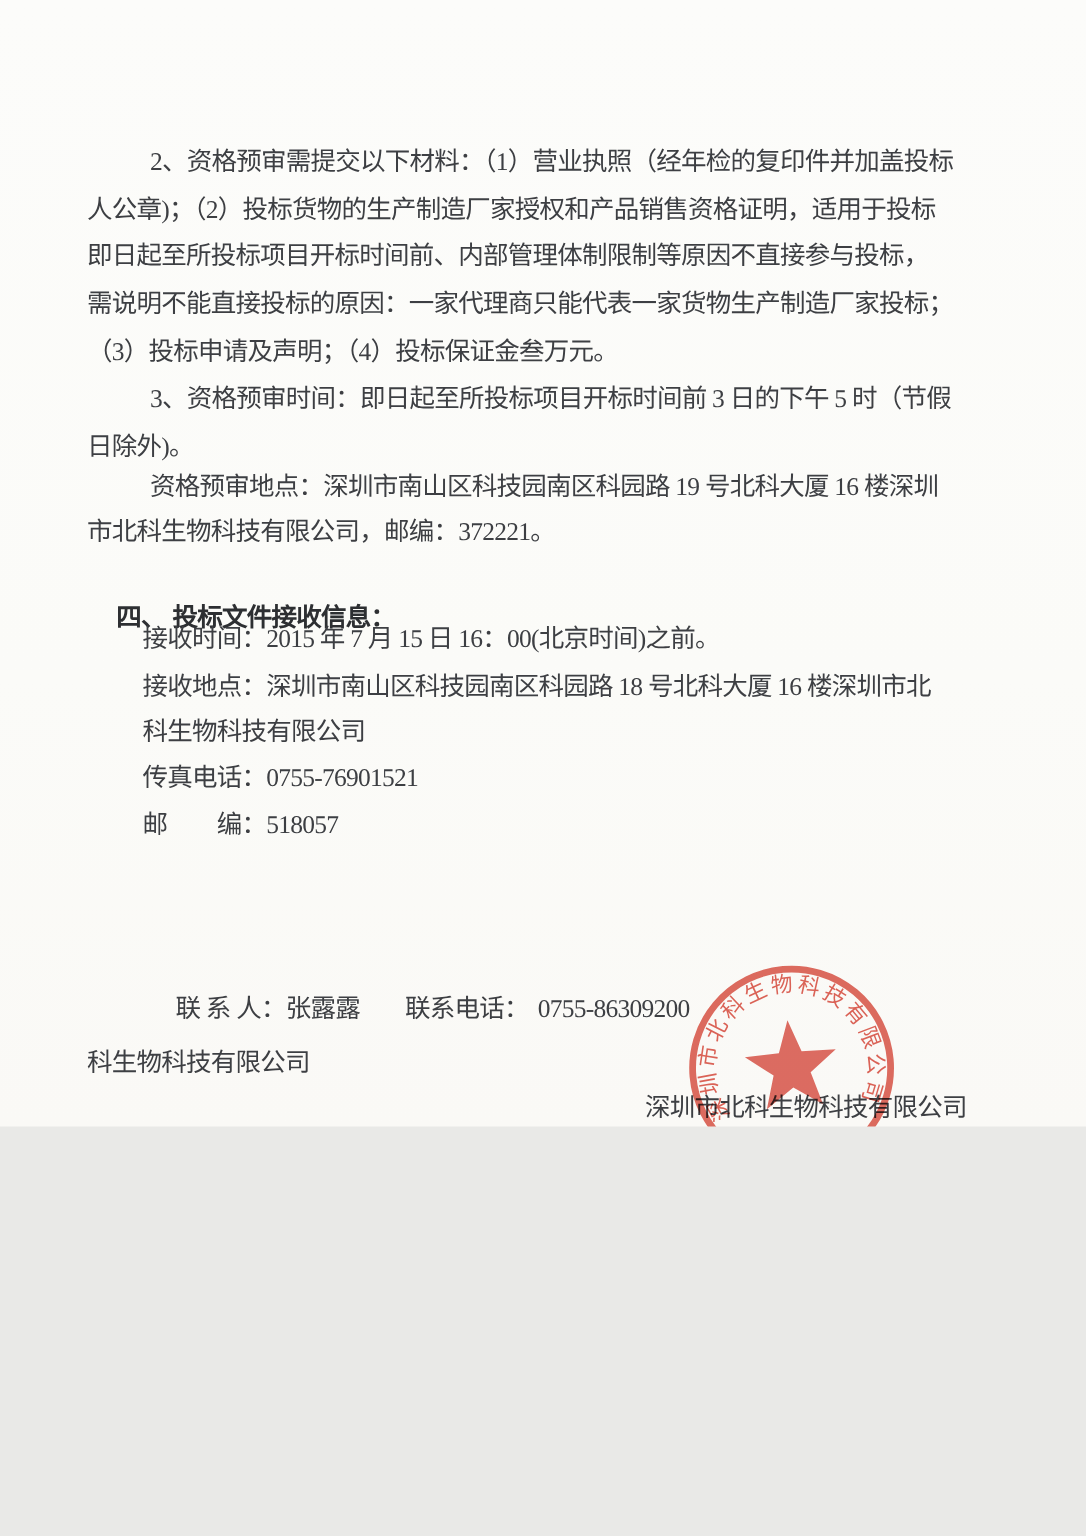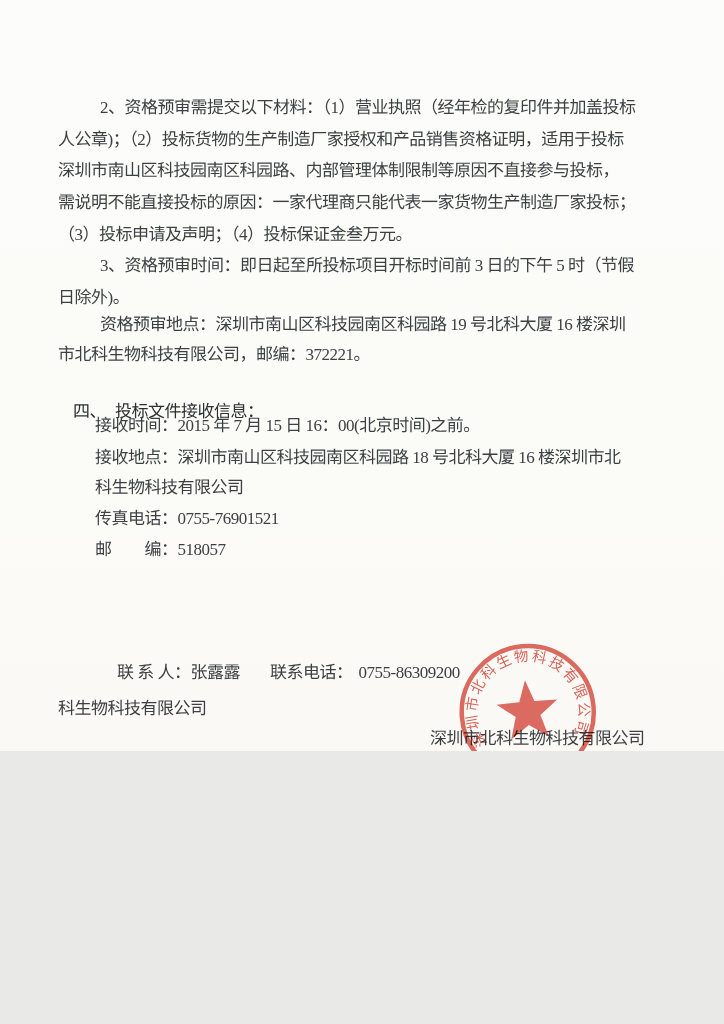--- a/index.html
+++ b/index.html
@@ -9,40 +9,40 @@
     background:linear-gradient(180deg,#fcfcfa 0%,#fbfbf8 60%,#faf9f6 100%);
     overflow:hidden;
     font-family:"Liberation Serif","DejaVu Serif",serif;
     color:#3d3f43;
   }
   .ln {
     position:absolute; white-space:pre;
     font-size:17px; line-height:21px; letter-spacing:-0.5px;
     color:#3d3f43;
   }
-  .b { font-weight:normal; color:#2d2f32; }
+  .b { font-weight:bold; color:#2d2f32;text-align:center; }
   .num { display:inline-block; width:42px; }
   .gap { display:inline-block; width:30px; }
   .sp4 { display:inline-block; width:6px; }
   .seal {
     position:absolute; left:452px; top:636px; width:152px; height:158px;
     transform:rotate(-5deg);
     mix-blend-mode:multiply; opacity:0.92;
     pointer-events:none;
   }
 </style>
 </head>
 <body>
 
 <div class="page">
 
   <div>
     <div class="ln" style="left:100px; top:97px">2、资格预审需提交以下材料：（1）营业执照（经年检的复印件并加盖投标</div>
     <div class="ln" style="left:58px;  top:129px">人公章)；（2）投标货物的生产制造厂家授权和产品销售资格证明，适用于投标</div>
-    <div class="ln" style="left:58px;  top:160px">深圳市南山区科技园南区科园路、内部管理体制限制等原因不直接参与投标，</div>
+    <div class="ln" style="left:58px;  top:160px">即日起至所投标项目开标时间前、内部管理体制限制等原因不直接参与投标，</div>
     <div class="ln" style="left:58px;  top:192px">需说明不能直接投标的原因：一家代理商只能代表一家货物生产制造厂家投标；</div>
     <div class="ln" style="left:58px;  top:224px">（3）投标申请及声明；（4）投标保证金叁万元。</div>
   </div>
 
   <div>
     <div class="ln" style="left:100px; top:255px">3、资格预审时间：即日起至所投标项目开标时间前 3 日的下午 5 时（节假</div>
     <div class="ln" style="left:58px;  top:287px">日除外)。</div>
   </div>
 
   <div>

